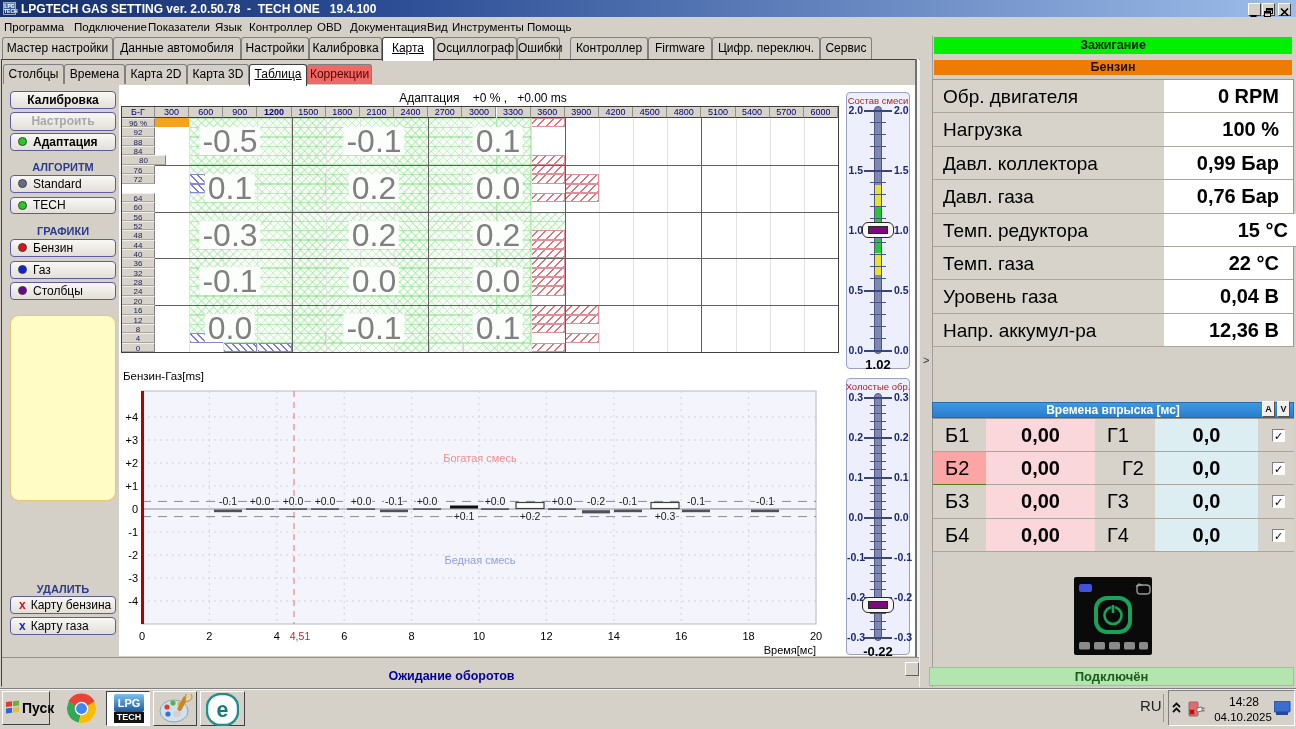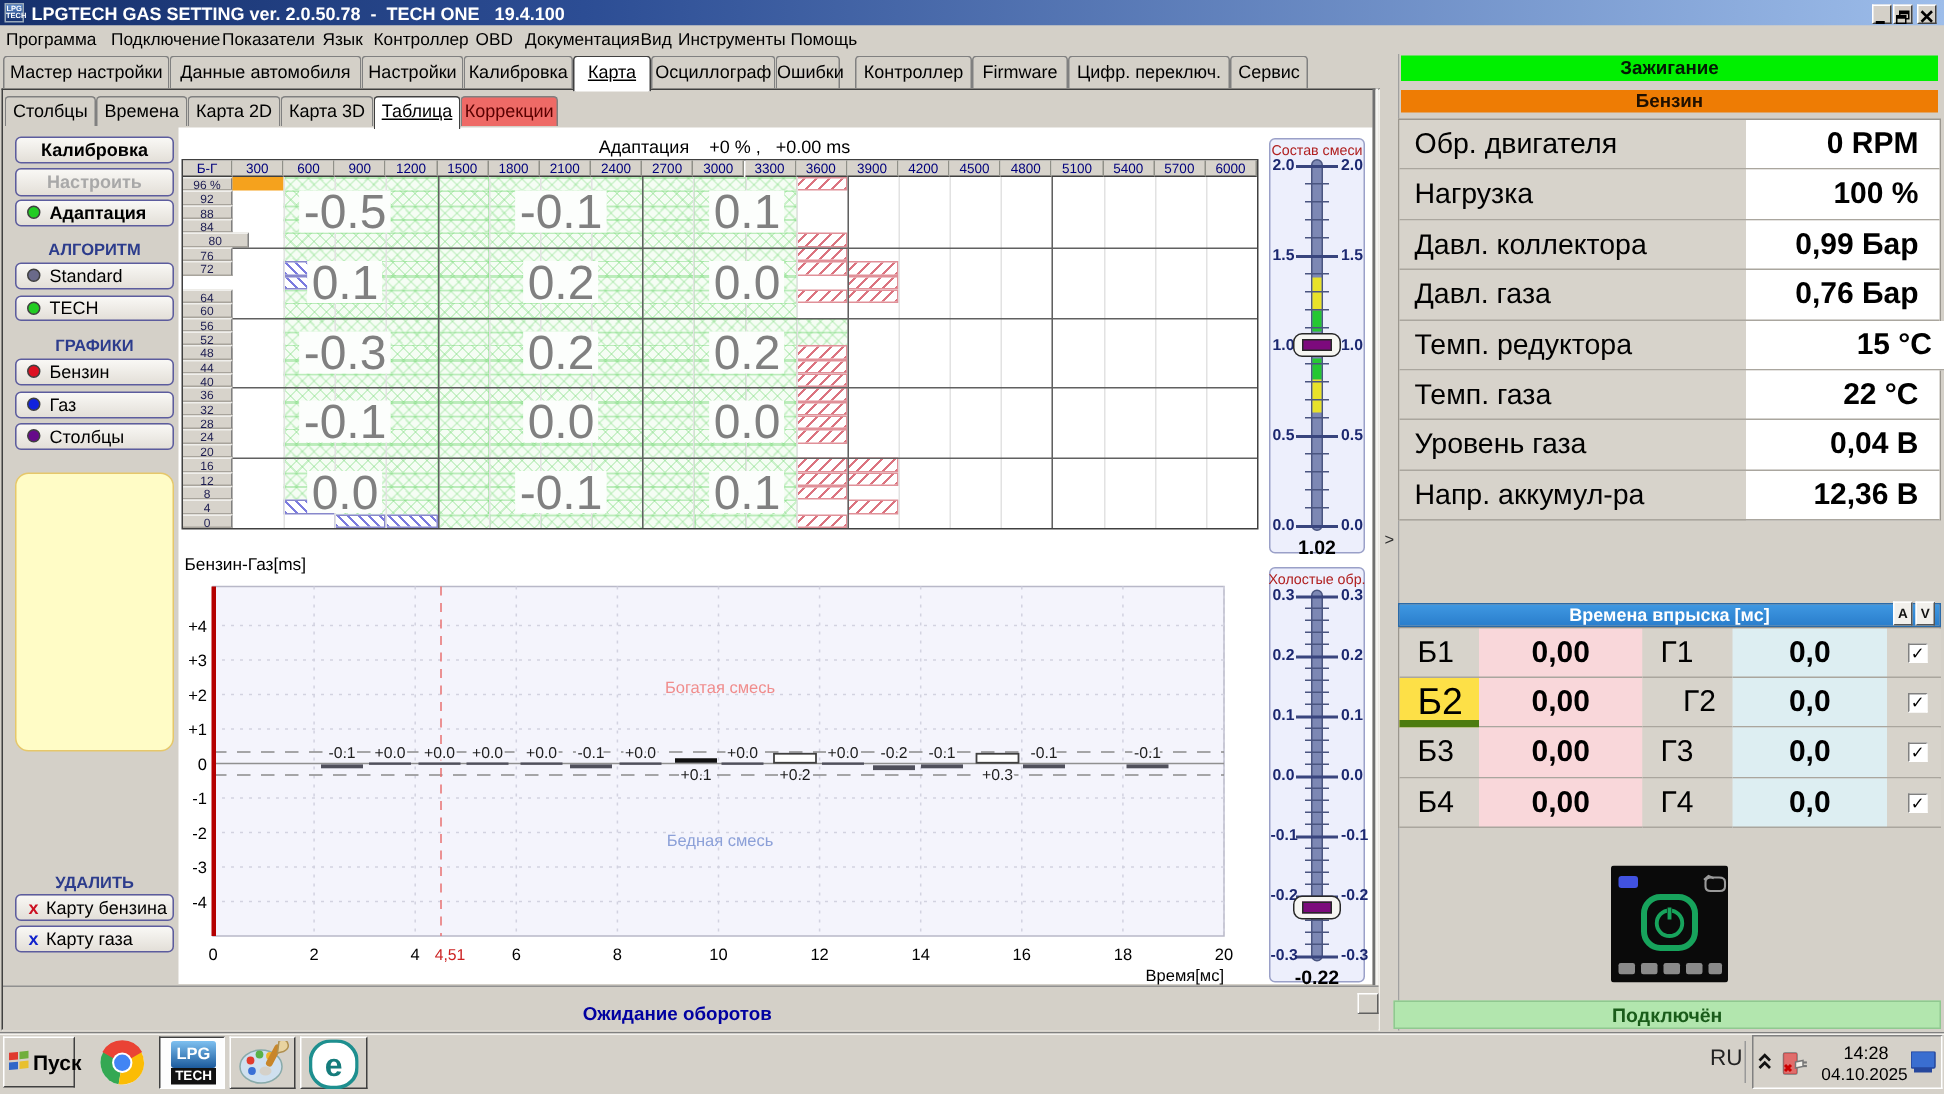--- a/index.html
+++ b/index.html
@@ -106,21 +106,21 @@
 <div class="abs" style="left:10px;top:315px;width:106px;height:186px;background:#fffcc6;border:1px solid #e6c76a;border-radius:9px;"></div>
 <div class="vlab" style="left:0;width:126px;top:583px;text-align:center;">УДАЛИТЬ</div>
 <div class="sbtn" style="top:596px;height:18px;line-height:16px;text-align:left;padding-left:8px;"><span style="color:#cc1122;font-weight:bold;margin-right:5px;">x</span>Карту бензина</div>
 <div class="sbtn" style="top:617px;height:18px;line-height:16px;text-align:left;padding-left:8px;"><span style="color:#1122cc;font-weight:bold;margin-right:5px;">x</span>Карту газа</div>
 <div class="abs" style="left:283px;top:91px;width:400px;font-size:12px;color:#000;text-align:center;">Адаптация&nbsp;&nbsp;&nbsp;&nbsp;+0 % ,&nbsp;&nbsp; +0.00 ms</div>
 <div class="abs" style="left:121.0px;top:106.0px;width:718px;height:247px;background:#fff;border:1px solid #404040;"></div>
 <div class="colhdr" style="left:122.0px;top:107.0px;width:33.0px;height:11.0px;line-height:11.0px;border-bottom:1px solid #404040;font-weight:normal;">Б-Г</div>
 <div class="colhdr" style="left:155.00px;top:107.0px;width:34.15px;height:11.0px;line-height:11.0px;border-bottom:1px solid #404040;font-weight:normal;">300</div>
 <div class="colhdr" style="left:189.15px;top:107.0px;width:34.15px;height:11.0px;line-height:11.0px;border-bottom:1px solid #404040;font-weight:normal;">600</div>
 <div class="colhdr" style="left:223.30px;top:107.0px;width:34.15px;height:11.0px;line-height:11.0px;border-bottom:1px solid #404040;font-weight:normal;">900</div>
-<div class="colhdr" style="left:257.45px;top:107.0px;width:34.15px;height:11.0px;line-height:11.0px;border-bottom:1px solid #404040;font-weight:normal;">1200</div>
+<div class="colhdr" style="left:257.45px;top:107.0px;width:34.15px;height:11.0px;line-height:11.0px;border-bottom:1px solid #404040;font-weight:bold;">1200</div>
 <div class="colhdr" style="left:291.60px;top:107.0px;width:34.15px;height:11.0px;line-height:11.0px;border-bottom:1px solid #404040;font-weight:normal;">1500</div>
 <div class="colhdr" style="left:325.75px;top:107.0px;width:34.15px;height:11.0px;line-height:11.0px;border-bottom:1px solid #404040;font-weight:normal;">1800</div>
 <div class="colhdr" style="left:359.90px;top:107.0px;width:34.15px;height:11.0px;line-height:11.0px;border-bottom:1px solid #404040;font-weight:normal;">2100</div>
 <div class="colhdr" style="left:394.05px;top:107.0px;width:34.15px;height:11.0px;line-height:11.0px;border-bottom:1px solid #404040;font-weight:normal;">2400</div>
 <div class="colhdr" style="left:428.20px;top:107.0px;width:34.15px;height:11.0px;line-height:11.0px;border-bottom:1px solid #404040;font-weight:normal;">2700</div>
 <div class="colhdr" style="left:462.35px;top:107.0px;width:34.15px;height:11.0px;line-height:11.0px;border-bottom:1px solid #404040;font-weight:normal;">3000</div>
 <div class="colhdr" style="left:496.50px;top:107.0px;width:34.15px;height:11.0px;line-height:11.0px;border-bottom:1px solid #404040;font-weight:normal;">3300</div>
 <div class="colhdr" style="left:530.65px;top:107.0px;width:34.15px;height:11.0px;line-height:11.0px;border-bottom:1px solid #404040;font-weight:normal;">3600</div>
 <div class="colhdr" style="left:564.80px;top:107.0px;width:34.15px;height:11.0px;line-height:11.0px;border-bottom:1px solid #404040;font-weight:normal;">3900</div>
 <div class="colhdr" style="left:598.95px;top:107.0px;width:34.15px;height:11.0px;line-height:11.0px;border-bottom:1px solid #404040;font-weight:normal;">4200</div>
@@ -453,21 +453,21 @@
 <div class="abs" style="left:932px;top:402px;width:362px;height:16px;background:linear-gradient(#3f98e2,#2a7ecc);border:1px solid #2a6aa8;text-align:center;font-size:12px;font-weight:bold;color:#fff;line-height:15px;">Времена впрыска [мс]</div>
 <div class="abs" style="left:1262px;top:401px;width:13px;height:16px;background:#f2f0ec;border:1px solid;border-color:#fff #555 #555 #fff;font-size:9px;font-weight:bold;text-align:center;line-height:15px;color:#111;">А</div>
 <div class="abs" style="left:1277px;top:401px;width:13px;height:16px;background:#f2f0ec;border:1px solid;border-color:#fff #555 #555 #fff;font-size:9px;font-weight:bold;text-align:center;line-height:15px;color:#111;">V</div>
 <div class="abs" style="left:932px;top:418px;width:362px;height:134px;border:1px solid #9a968e;background:#d7d3cb;"></div>
 <div class="abs" style="left:933px;top:419.0px;width:53px;height:33.2px;background:#d7d3cb;border-bottom:1px solid #aaa69e;font-size:20px;line-height:33px;padding-left:12px;">Б1</div>
 <div class="abs" style="left:986px;top:419.0px;width:109px;height:33.2px;background:#f9d7da;border-bottom:1px solid #aaa69e;font-size:20px;font-weight:bold;text-align:center;line-height:33px;">0,00</div>
 <div class="abs" style="left:1095px;top:419.0px;width:60px;height:33.2px;background:#d7d3cb;border-bottom:1px solid #aaa69e;font-size:20px;line-height:33px;padding-left:12px;">Г1</div>
 <div class="abs" style="left:1155px;top:419.0px;width:103px;height:33.2px;background:#ddeef2;border-bottom:1px solid #aaa69e;font-size:20px;font-weight:bold;text-align:center;line-height:33px;">0,0</div>
 <div class="abs" style="left:1258px;top:419.0px;width:36px;height:33.2px;background:#d7d3cb;border-bottom:1px solid #aaa69e;"></div>
 <div class="abs" style="left:1272px;top:429.0px;width:13px;height:13px;background:#fff;border:1px solid;border-color:#808080 #fff #fff #808080;font-size:11px;line-height:12px;text-align:center;">✓</div>
-<div class="abs" style="left:933px;top:452.2px;width:53px;height:33.2px;background:#fde047;border-bottom:5px solid #4d7c0f;font-size:25px;line-height:33px;padding-left:12px;">Б2</div>
+<div class="abs" style="left:933px;top:452.2px;width:53px;height:33.2px;background:#fca5a5;border-bottom:1px solid #4d7c0f;font-size:20px;line-height:33px;padding-left:12px;">Б2</div>
 <div class="abs" style="left:986px;top:452.2px;width:109px;height:33.2px;background:#f9d7da;border-bottom:1px solid #aaa69e;font-size:20px;font-weight:bold;text-align:center;line-height:33px;">0,00</div>
 <div class="abs" style="left:1095px;top:452.2px;width:60px;height:33.2px;background:#d7d3cb;border-bottom:1px solid #aaa69e;font-size:20px;line-height:33px;padding-left:27px;">Г2</div>
 <div class="abs" style="left:1155px;top:452.2px;width:103px;height:33.2px;background:#ddeef2;border-bottom:1px solid #aaa69e;font-size:20px;font-weight:bold;text-align:center;line-height:33px;">0,0</div>
 <div class="abs" style="left:1258px;top:452.2px;width:36px;height:33.2px;background:#d7d3cb;border-bottom:1px solid #aaa69e;"></div>
 <div class="abs" style="left:1272px;top:462.2px;width:13px;height:13px;background:#fff;border:1px solid;border-color:#808080 #fff #fff #808080;font-size:11px;line-height:12px;text-align:center;">✓</div>
 <div class="abs" style="left:933px;top:485.4px;width:53px;height:33.2px;background:#d7d3cb;border-bottom:1px solid #aaa69e;font-size:20px;line-height:33px;padding-left:12px;">Б3</div>
 <div class="abs" style="left:986px;top:485.4px;width:109px;height:33.2px;background:#f9d7da;border-bottom:1px solid #aaa69e;font-size:20px;font-weight:bold;text-align:center;line-height:33px;">0,00</div>
 <div class="abs" style="left:1095px;top:485.4px;width:60px;height:33.2px;background:#d7d3cb;border-bottom:1px solid #aaa69e;font-size:20px;line-height:33px;padding-left:12px;">Г3</div>
 <div class="abs" style="left:1155px;top:485.4px;width:103px;height:33.2px;background:#ddeef2;border-bottom:1px solid #aaa69e;font-size:20px;font-weight:bold;text-align:center;line-height:33px;">0,0</div>
 <div class="abs" style="left:1258px;top:485.4px;width:36px;height:33.2px;background:#d7d3cb;border-bottom:1px solid #aaa69e;"></div>

